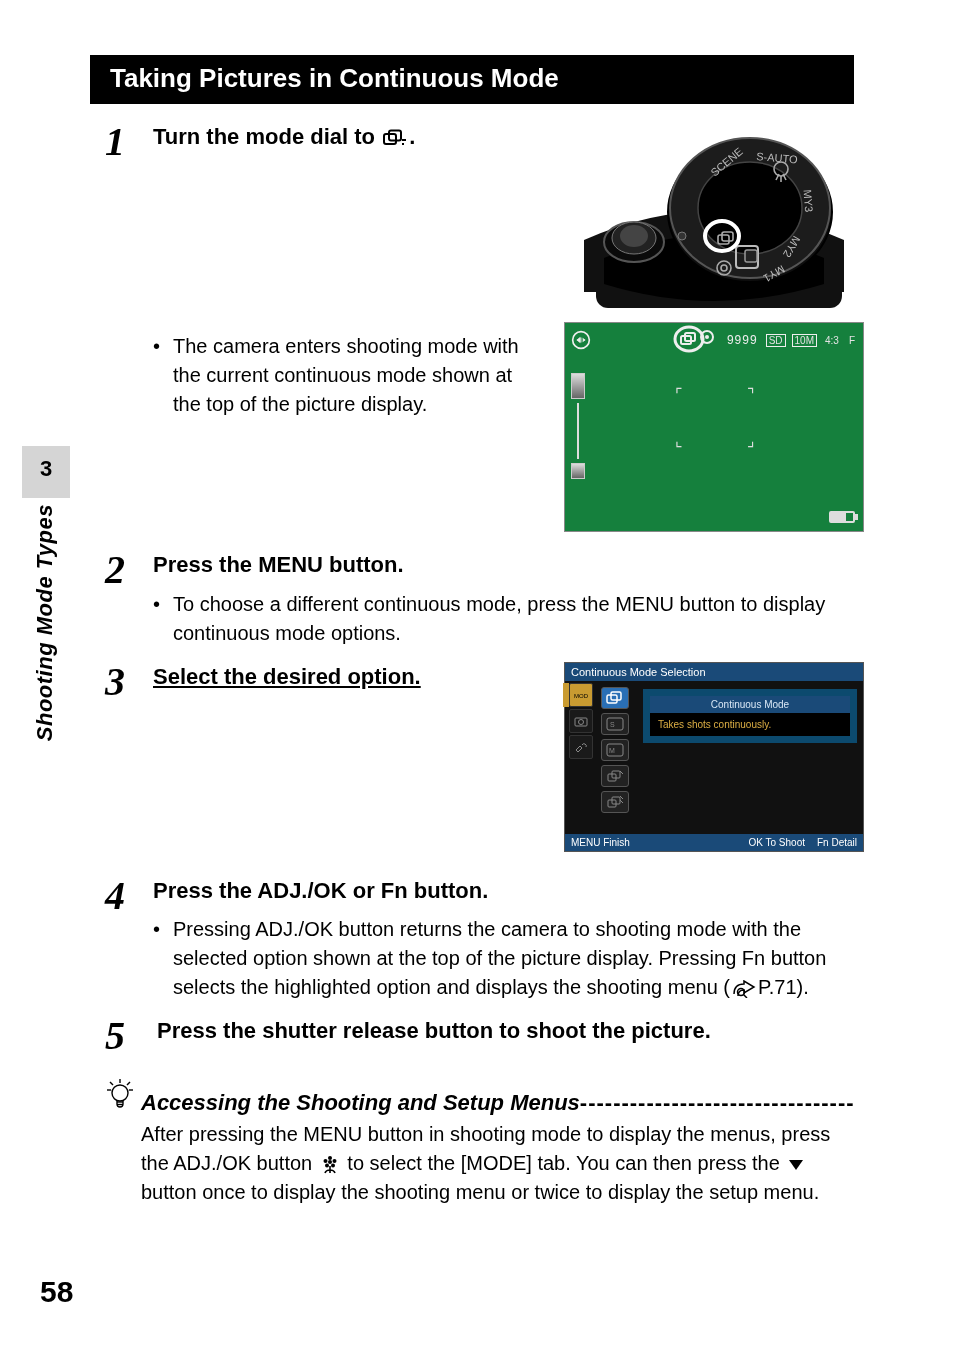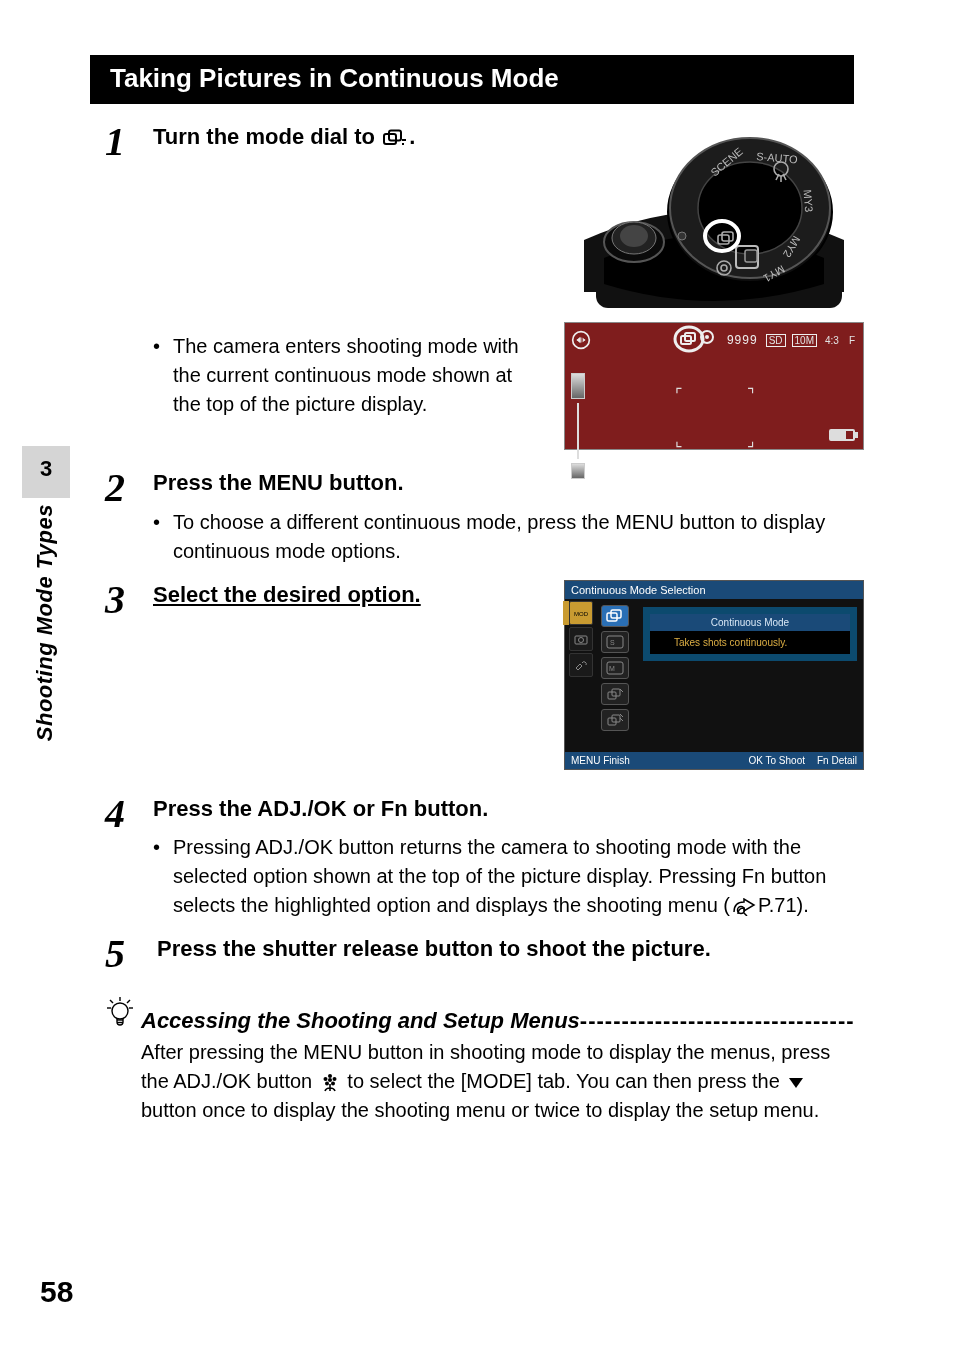--- a/index.html
+++ b/index.html
@@ -42,23 +42,23 @@
     .step-heading { font-weight: bold; font-size: 22px; line-height: 1.35; }
     .bullet-row { display: flex; margin-top: 10px; }
     .bullet-row .dot { width: 20px; flex-shrink: 0; font-size: 20px; line-height: 1.4; }
     .bullet-row .txt { font-size: 20px; line-height: 1.45; }
     .row-flex { display: flex; align-items: flex-start; gap: 32px; }
     .figure-box {
       flex-shrink: 0;
     }
     .dial-svg { width: 300px; height: 190px; }
     .lcd1 {
-      width: 300px; height: 128px;
+      width: 300px; height: 210px;
       border: 1px solid #888;
-      background: #7f1d1d;
+      background: #15803d;
       position: relative;
       font-family: Arial, sans-serif;
       color: #e2e2e2;
       font-size: 10px;
     }
     .lcd-topbar { position:absolute; top:6px; left:6px; right:6px; height:22px; display:flex; align-items:center; justify-content:space-between; }
     .lcd-icon { display:inline-flex; align-items:center; justify-content:center; }
     .lcd-badge { font-size:10px; padding:1px 2px; }
     .lcd-focus-bracket { position:absolute; color:#ddd; font-size:16px; }
     .lcd-left-col { position:absolute; left:6px; top:50px; width:18px; display:flex; flex-direction:column; gap:4px; }
@@ -72,21 +72,21 @@
     .lcd2-title { position:absolute; top:0; left:0; right:0; background:#1a4a78; color:#fff; font-size:11px; padding:3px 6px; }
     .lcd2-tabs { position:absolute; top:20px; left:4px; width:28px; display:flex; flex-direction:column; gap:2px;}
     .lcd2-tab { width:24px; height:24px; background:#1a1a1a; border:1px solid #333; border-radius:2px; display:flex; align-items:center; justify-content:center;}
     .lcd2-tab.selected { background:#c99b31; }
     .lcd2-tab-marker {position:absolute; top:20px; left:-2px; width:6px; height:24px; background:#c99b31;}
     .lcd2-list { position:absolute; top:24px; left:36px; width:36px; display:flex; flex-direction:column; gap:4px;}
     .lcd2-item { width:28px; height:22px; background:#222; border:1px solid #555; border-radius:3px; display:flex; align-items:center; justify-content:center;}
     .lcd2-item.active { background:#2a6fb5; }
     .lcd2-panel { position:absolute; top:26px; left:78px; right:6px; height:54px; background:#000; border:7px solid #0c4a6e;}
     .lcd2-panel-title { background:#1a4a78; color:#d8e7f5; font-size:10px; text-align:center; padding:3px 0;}
-    .lcd2-panel-text { color:#dcae44; font-size:10px; padding:6px 8px;margin-left:16px; }
+    .lcd2-panel-text { color:#dcae44; font-size:10px; padding:6px 8px; }
     .lcd2-footer { position:absolute; bottom:0; left:0; right:0; background:#1a4a78; color:#fff; font-size:10px; padding:3px 6px; display:flex; justify-content:space-between; white-space:nowrap;}
     .lcd2-footer .r { display:flex; gap:12px;}
 
     .side-tab {
       position: absolute;
       left: 22px;
       top: 446px;
       width: 48px;
       height: 340px;
     }

